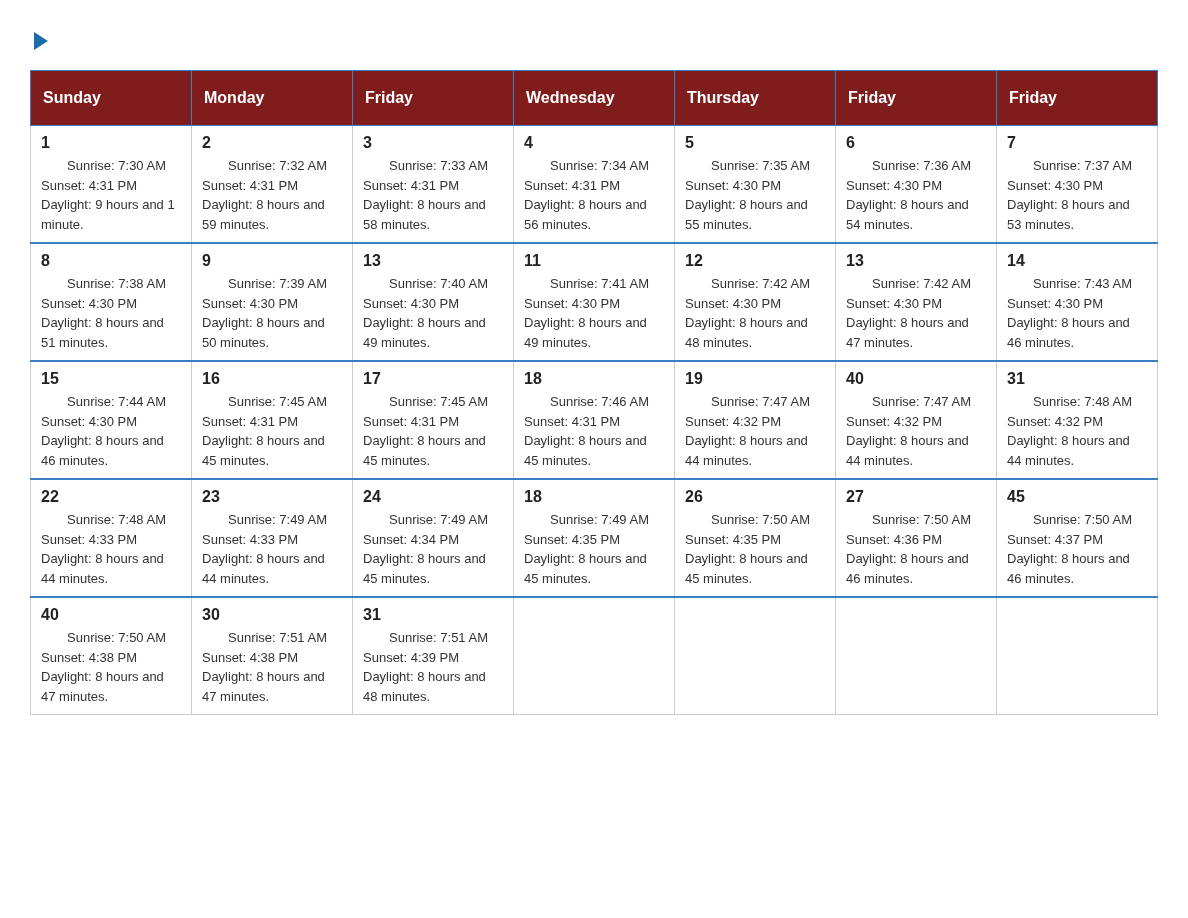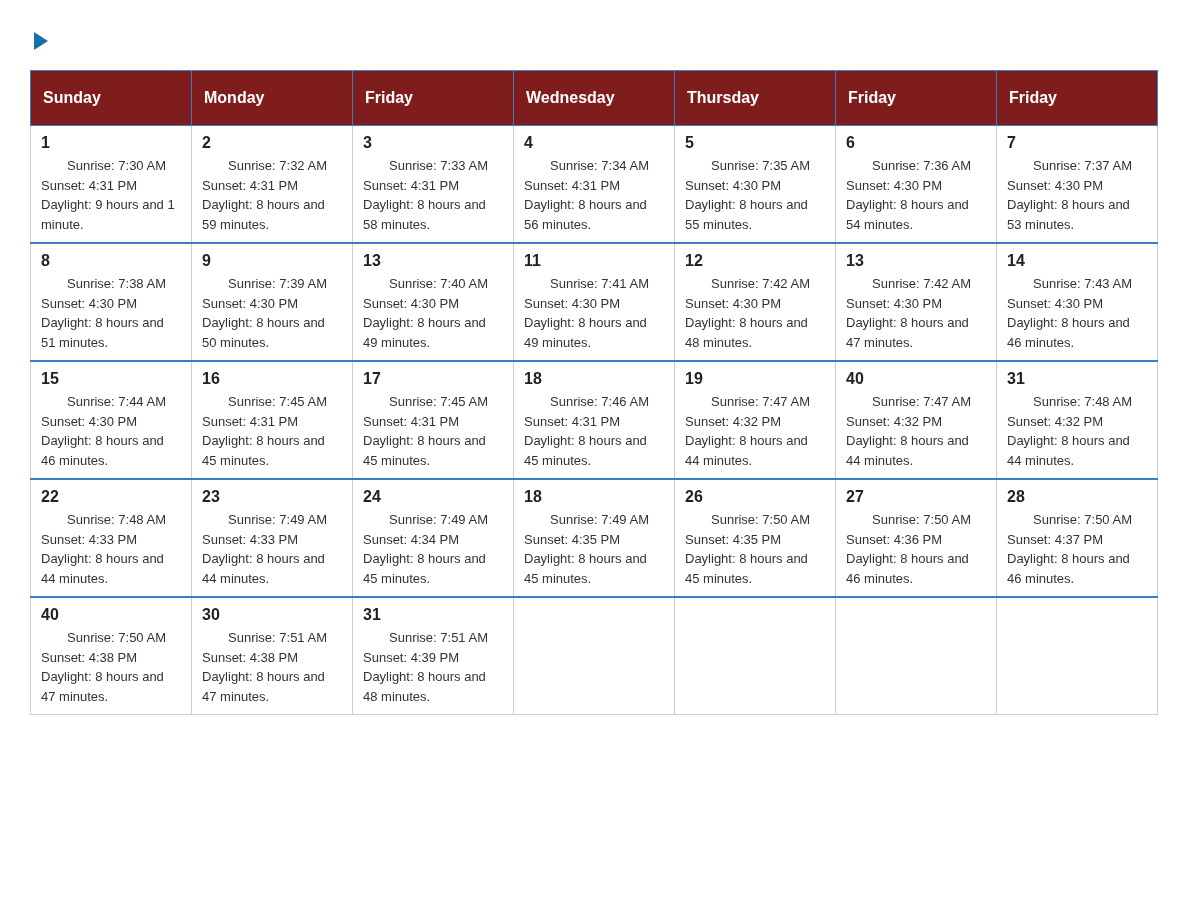--- a/index.html
+++ b/index.html
@@ -242,21 +242,21 @@
       </td>
         <td>
         <span class="day-number">26</span>
         <span class="day-info">Sunrise: 7:50 AM<br>Sunset: 4:35 PM<br>Daylight: 8 hours and 45 minutes.</span>
       </td>
         <td>
         <span class="day-number">27</span>
         <span class="day-info">Sunrise: 7:50 AM<br>Sunset: 4:36 PM<br>Daylight: 8 hours and 46 minutes.</span>
       </td>
         <td>
-        <span class="day-number">28</span>
+        <span class="day-number">45</span>
         <span class="day-info">Sunrise: 7:50 AM<br>Sunset: 4:37 PM<br>Daylight: 8 hours and 46 minutes.</span>
       </td>
       </tr>
       <tr>
         <td>
         <span class="day-number">40</span>
         <span class="day-info">Sunrise: 7:50 AM<br>Sunset: 4:38 PM<br>Daylight: 8 hours and 47 minutes.</span>
       </td>
         <td>
         <span class="day-number">30</span>

